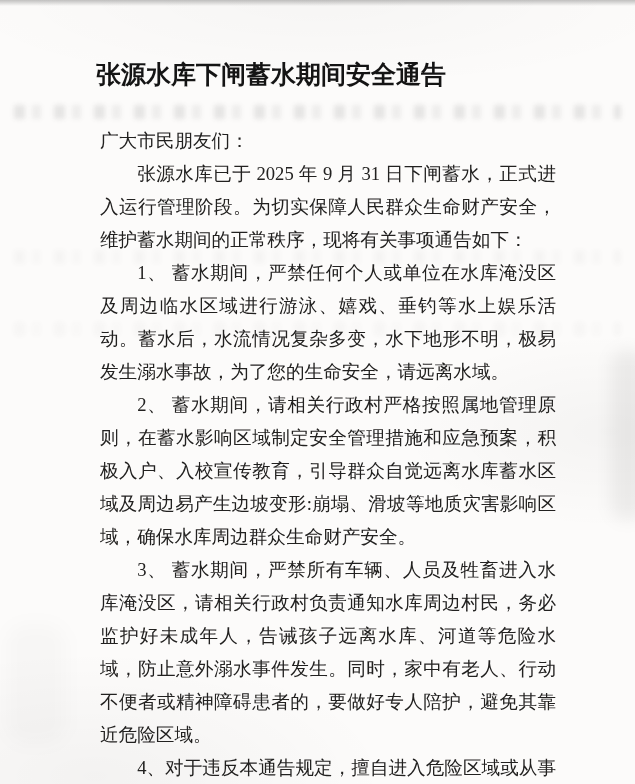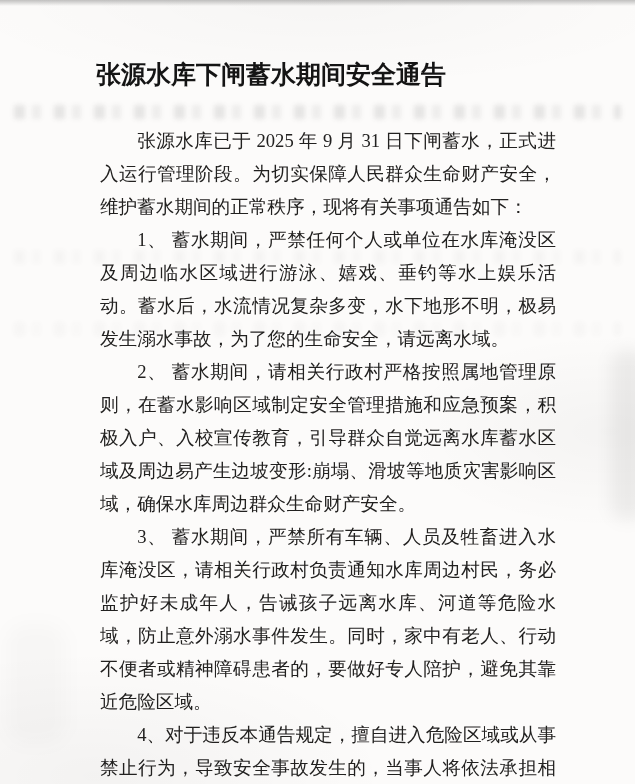--- a/index.html
+++ b/index.html
@@ -120,20 +120,21 @@
   <div class="top-edge"></div>
   <div class="ghost-band band-1"></div>
   <div class="ghost-band band-2"></div>
   <div class="ghost-band band-3"></div>
   <div class="smudge-right"></div>
   <div class="smudge-bottom-left"></div>
 
   <h1 class="doc-title">张源水库下闸蓄水期间安全通告</h1>
 
   <div class="content">
+    <p class="salutation">广大市民朋友们：</p>
     <p class="indent">张源水库已于 2025 年 9 月 31 日下闸蓄水，正式进入运行管理阶段。为切实保障人民群众生命财产安全，维护蓄水期间的正常秩序，现将有关事项通告如下：</p>
     <p class="indent">1、 蓄水期间，严禁任何个人或单位在水库淹没区及周边临水区域进行游泳、嬉戏、垂钓等水上娱乐活动。蓄水后，水流情况复杂多变，水下地形不明，极易发生溺水事故，为了您的生命安全，请远离水域。</p>
     <p class="indent">2、 蓄水期间，请相关行政村严格按照属地管理原则，在蓄水影响区域制定安全管理措施和应急预案，积极入户、入校宣传教育，引导群众自觉远离水库蓄水区域及周边易产生边坡变形:崩塌、滑坡等地质灾害影响区域，确保水库周边群众生命财产安全。</p>
     <p class="indent">3、 蓄水期间，严禁所有车辆、人员及牲畜进入水库淹没区，请相关行政村负责通知水库周边村民，务必监护好未成年人，告诫孩子远离水库、河道等危险水域，防止意外溺水事件发生。同时，家中有老人、行动不便者或精神障碍患者的，要做好专人陪护，避免其靠近危险区域。</p>
     <p class="indent">4、对于违反本通告规定，擅自进入危险区域或从事禁止行为，导致安全事故发生的，当事人将依法承担相应的民</p>
   </div>
 
 </div>
 
 </body></html>

